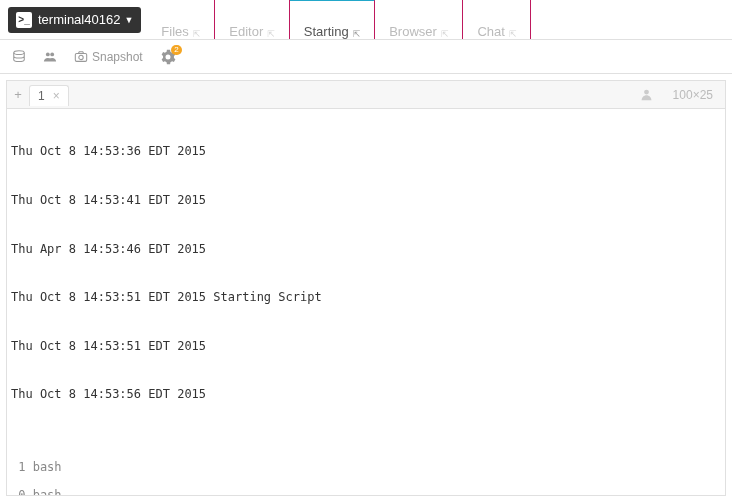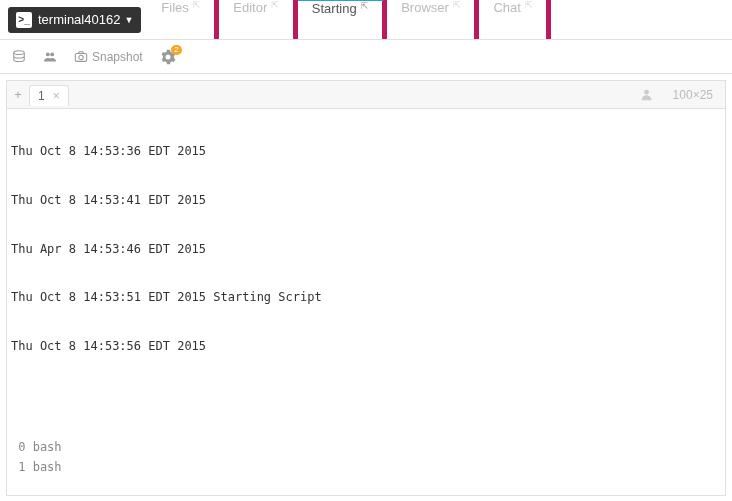--- a/index.html
+++ b/index.html
@@ -47,22 +47,22 @@
       font-size: 9px;
     }
     .main-tabs {
       display: flex;
       height: 100%;
       flex: 1;
     }
     .main-tab {
       padding: 0 14px;
       display: flex;
-      align-items: flex-start;
-      border-right: 5px solid #be185d;
+      align-items: flex-end;
+      border-right: 1px solid #be185d;
       color: #bbb;
       font-size: 13px;
       cursor: pointer;
       position: relative;
     }
     .main-tab.active {
       color: #555;
       border-top: 2px solid #22a7c9;
       margin-top: -1px;
     }
@@ -244,20 +244,21 @@
         </svg>
       <span>100×25</span>
     </div>
   </div>
 
   <div class="terminal">
     <div class="term-line">Thu Oct 8 14:53:36 EDT 2015</div>
     <div class="term-line">Thu Oct 8 14:53:41 EDT 2015</div>
     <div class="term-line">Thu Apr 8 14:53:46 EDT 2015</div>
     <div class="term-line">Thu Oct 8 14:53:51 EDT 2015 Starting Script</div>
+    <div class="term-line">Thu Oct 8 14:53:51 EDT 2015</div>
     <div class="term-line">Thu Oct 8 14:53:56 EDT 2015</div>
     <div class="term-line"></div>
     <div class="term-line status-split"> 0 bash</div>
     
     
     
     
     
     
     

